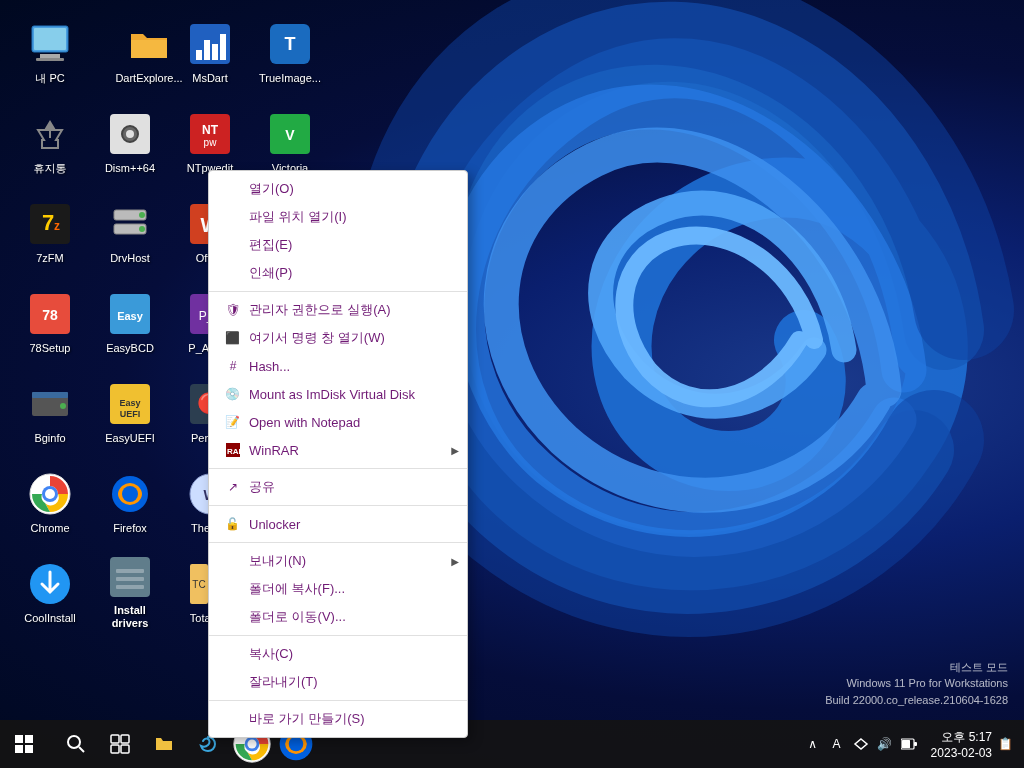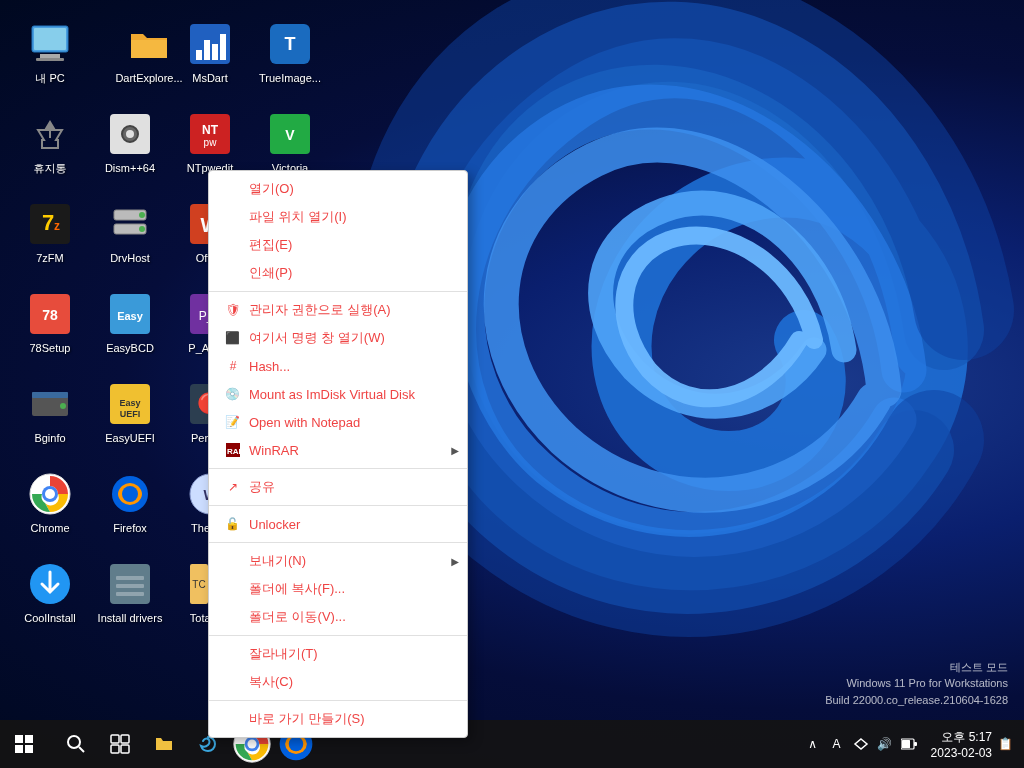--- a/index.html
+++ b/index.html
@@ -94,21 +94,21 @@
       border-radius: 4px;
       z-index: 1000;
       padding: 4px 0;
     }
 
     .menu-item {
       display: flex;
       align-items: center;
       padding: 5px 16px;
       font-size: 13px;
-      color: #ef4444;
+      color: #701a75;
       cursor: pointer;
       position: relative;
       min-height: 28px;
       gap: 8px;
     }
 
     .menu-item.has-submenu::after {
       content: '▶';
       position: absolute;
       right: 8px;
@@ -434,21 +434,21 @@
   </div>
       <div class="desktop-icon" style="grid-area: 7 / 1;">
     <div class="icon-img">
           <svg width="44" height="44" viewBox="0 0 44 44">
             <circle cx="22" cy="22" r="20" fill="#2196f3"></circle>
             <path d="M22,10 L22,28 M14,22 L22,30 L30,22" stroke="#fff" stroke-width="3" fill="none" stroke-linecap="round"></path>
           </svg>
         </div>
     <div class="icon-label">CoolInstall</div>
   </div>
-      <div class="desktop-icon" style="grid-area: 7 / 2;">
+      <div class="desktop-icon" style="grid-area: 7 / 2; font-weight: bold;">
     <div class="icon-img">
           <svg width="44" height="44" viewBox="0 0 44 44">
             <rect x="2" y="2" width="40" height="40" rx="4" fill="#607d8b"></rect>
             <rect x="8" y="14" width="28" height="4" rx="1" fill="#90a4ae"></rect>
             <rect x="8" y="22" width="28" height="4" rx="1" fill="#90a4ae"></rect>
             <rect x="8" y="30" width="28" height="4" rx="1" fill="#90a4ae"></rect>
           </svg>
         </div>
     <div class="icon-label">Install drivers</div>
   </div>
@@ -530,25 +530,25 @@
         <span class="menu-icon"></span>
         <span>폴더에 복사(F)...</span>
       </div>
       <div class="menu-item">
         <span class="menu-icon"></span>
         <span>폴더로 이동(V)...</span>
       </div>
       <div class="menu-separator"></div>
       <div class="menu-item">
         <span class="menu-icon"></span>
+        <span>복사(C)</span>
+      </div>
+      <div class="menu-item">
+        <span class="menu-icon"></span>
         <span>잘라내기(T)</span>
-      </div>
-      <div class="menu-item">
-        <span class="menu-icon"></span>
-        <span>복사(C)</span>
       </div>
       <div class="menu-separator"></div>
       <div class="menu-item">
         <span class="menu-icon"></span>
         <span>바로 가기 만들기(S)</span>
       </div>
     </div>
 
   <div id="taskbar">
     <div id="taskbar-start">

